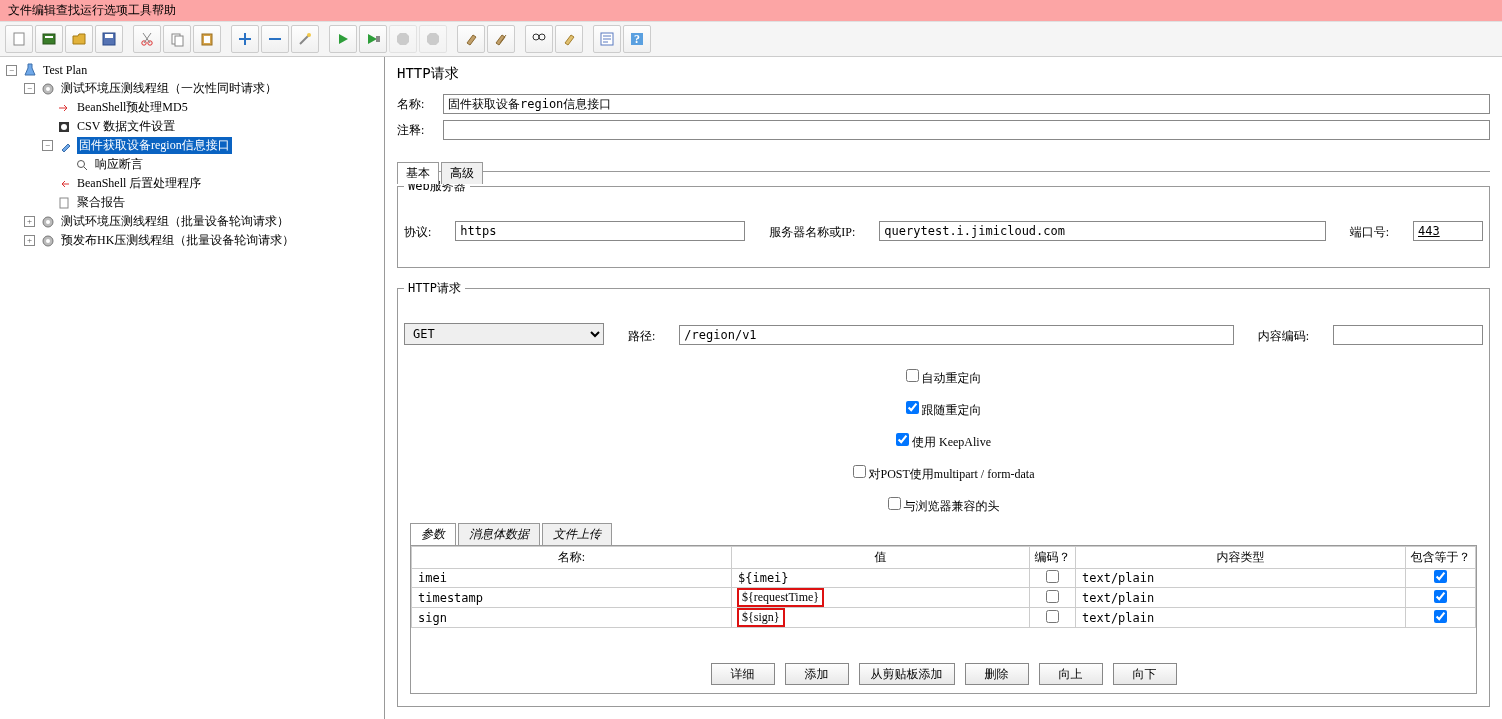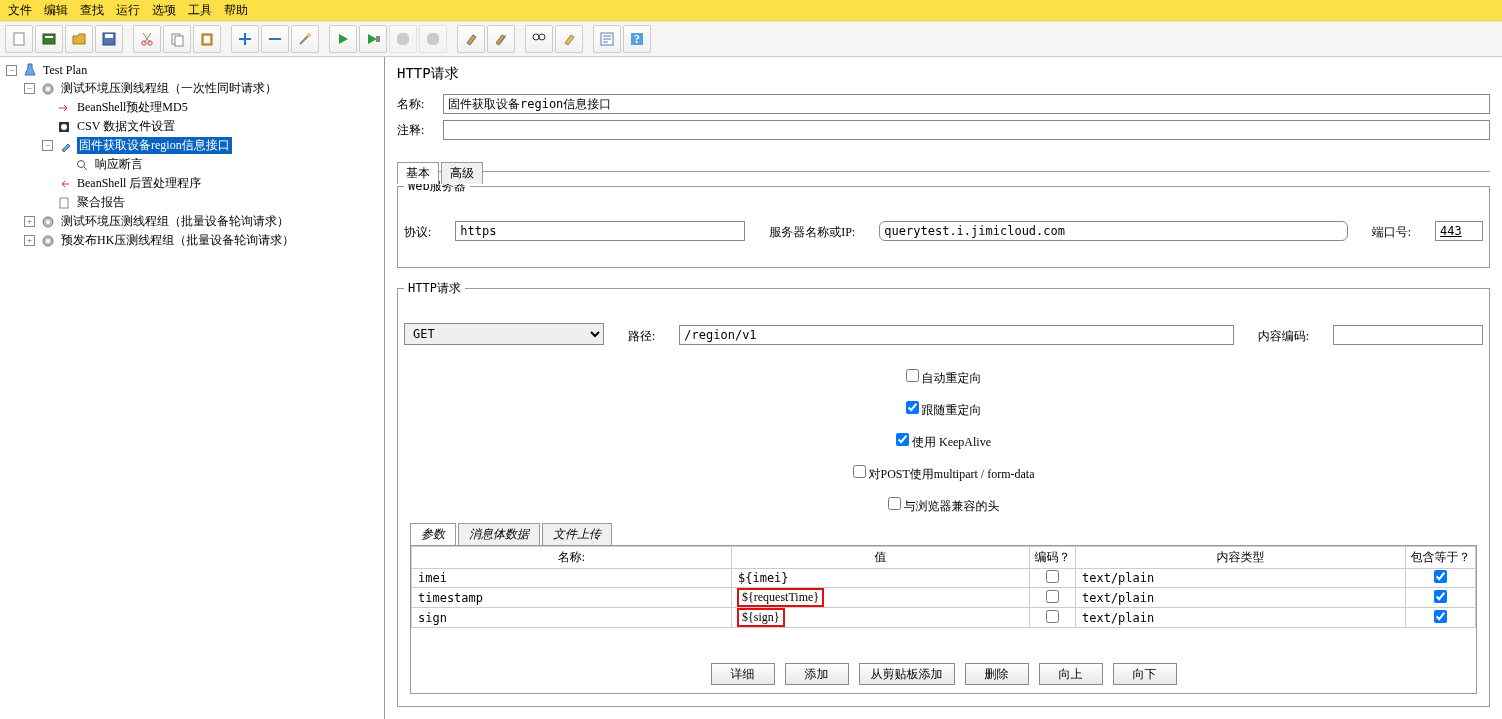--- a/index.html
+++ b/index.html
@@ -1,17 +1,17 @@
 <!DOCTYPE html>
 <html><head>
 <meta charset="utf-8">
 <style>
 * { box-sizing: border-box; margin: 0; padding: 0; font-family: "Microsoft YaHei", SimSun, serif; font-size: 12px; }
 body { background: #fff; width: 1502px; height: 719px; overflow: hidden; display:flex; flex-direction:column; }
-.menubar { display: flex; gap: 12px; padding: 2px 8px; background: #fde047; font-family: SimSun, serif; text-align: right; }
+.menubar { display: flex; padding: 2px 8px; background: #fca5a5; font-family: SimSun, serif; text-align: right; }
 .menubar span { cursor: default; }
 .toolbar { display: flex; align-items: center; padding: 3px 5px; background: #f5f5f5; border-top:1px solid #e0e0e0; border-bottom:1px solid #ccc; gap:2px; }
 .tbtn { width: 28px; height: 28px; border: 1px solid #ccc; background: linear-gradient(#fefefe,#f0f0f0); display:flex; align-items:center; justify-content:center; border-radius:2px; }
 .tbtn.disabled { opacity:.45; }
 .sep { width: 6px; }
 .main { flex:1; display:flex; min-height:0; }
 .tree-pane { width: 385px; border-right: 1px solid #999; padding: 4px; background:#fff; overflow:auto; font-family: SimSun, serif; }
 .tree ul { list-style:none; padding-left: 18px; }
 .tree li { white-space: nowrap; padding: 1px 0; display:flex; align-items:center; gap:3px; }
 .tree .toggle { width:11px; height:11px; border:1px solid #888; display:inline-flex; align-items:center; justify-content:center; font-size:9px; line-height:9px; background:#fff; color:#555; margin-right: 2px;}
@@ -309,23 +309,23 @@
       <div class="tab active">基本</div>
       <div class="tab">高级</div>
     </div>
 
     <fieldset>
       <legend>Web服务器</legend>
       <div class="fld-row">
         <label>协议:</label>
         <input class="txt" style="width: 290px;" value="https">
         <label>服务器名称或IP:</label>
-        <input class="txt" style="flex: 1 1 0%; min-width: 300px; border-radius: 6px;" value="querytest.i.jimicloud.com">
+        <input class="txt" style="flex: 1 1 0%; min-width: 300px;" value="querytest.i.jimicloud.com">
         <label>端口号:</label>
-        <input class="txt" style="width: 48px; text-decoration: underline;" value="443">
+        <input class="txt" style="width: 70px; text-decoration: underline;" value="443">
       </div>
     </fieldset>
 
     <fieldset style="flex:1; display:flex; flex-direction:column; min-height:0;">
       <legend>HTTP请求</legend>
       <div class="fld-row">
         <select class="txt" style="width:200px"><option>GET</option></select>
         <label>路径:</label>
         <input class="txt" style="flex: 1 1 0%;" value="/region/v1">
         <label>内容编码:</label>

